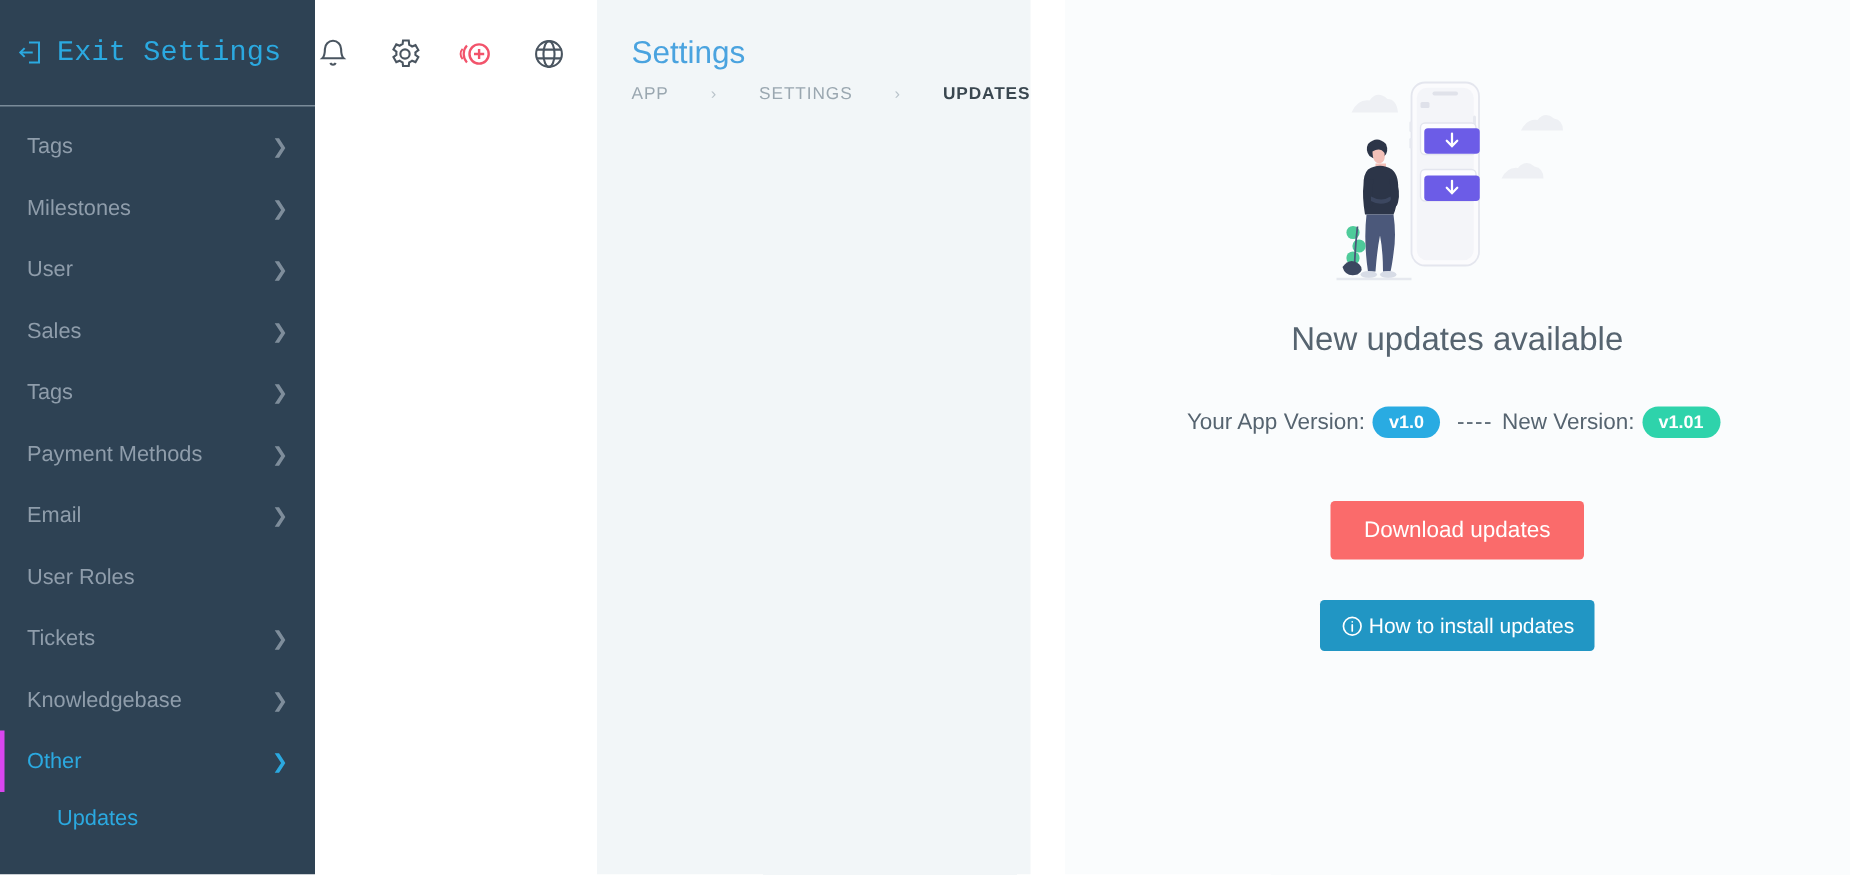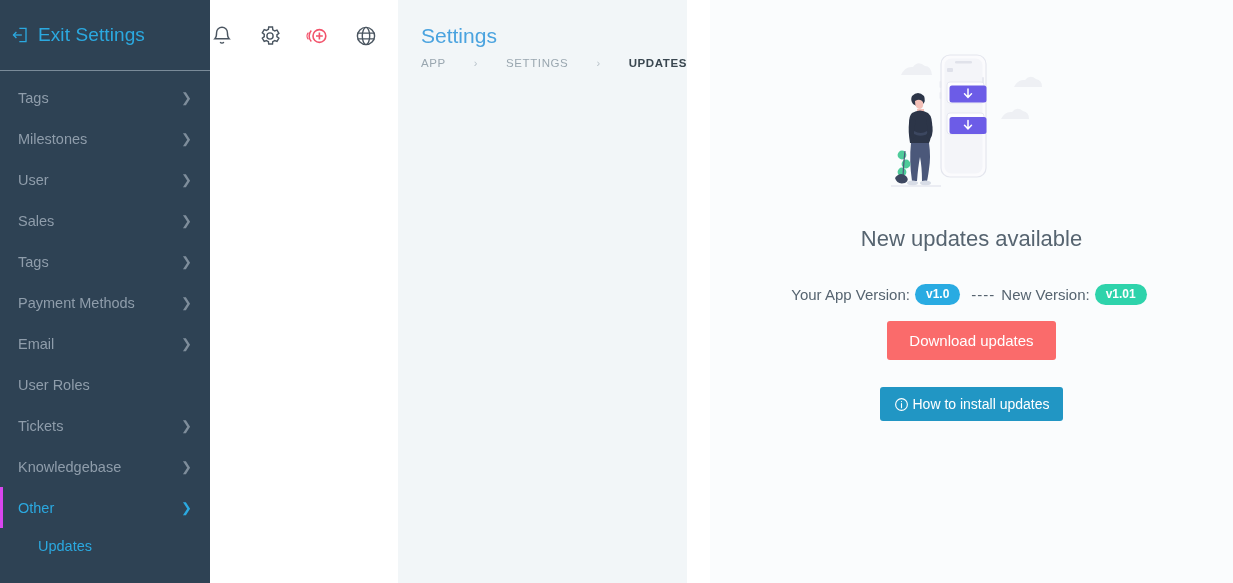--- a/index.html
+++ b/index.html
@@ -17,20 +17,21 @@
     background: #2e4254;
     flex: 0 0 210px;
     position: relative;
     overflow: hidden;
   }
   .sidebar-header {
     height: 71px;
     display: flex; align-items: center;
     padding-left: 11px;
     border-bottom: 1px solid #7a8b99;
+    font-family: Liberation Mono, monospace;
   }
   .exit-icon {
     width: 20px; height: 20px;
     margin-right: 7px;
     display: block;
   }
   .exit-label {
     color: #2ba9e0;
     font-size: 19px;
     letter-spacing: .1px;
@@ -100,21 +101,21 @@
     background: #fafcfd;
     margin: 0 0 0 23px;
     display: flex; flex-direction: column; align-items: center;
     padding-top: 47px;
     overflow: hidden;
   }
 
   .illustration { width: 180px; height: 150px; display: block; }
 
   .updates-heading {
-    margin-top: 29px;
+    margin-top: 16px;
     font-size: 22px;
     color: #566470;
     font-weight: 400;
   }
   .version-row {
     margin-top: 16px;
     display: flex; align-items: center;
     font-size: 15px; color: #566470;
   }
   .badge {
@@ -131,20 +132,21 @@
   .badge.teal { background: #2ed3ab; }
   .dashes { margin: 0 6px; color: #566470; letter-spacing: 1px; }
 
   .btn {
     border: none;
     cursor: pointer;
     color: #ffffff;
     font-family: "Liberation Sans", sans-serif;
   }
   .btn-download {
+    margin-top: 26px;
     background: #fa6b6b;
     font-size: 15px;
     padding: 11px 22px;
     border-radius: 3px;
   }
   .btn-howto {
     margin-top: 27px;
     background: #2196c4;
     font-size: 14px;
     padding: 9px 14px;

